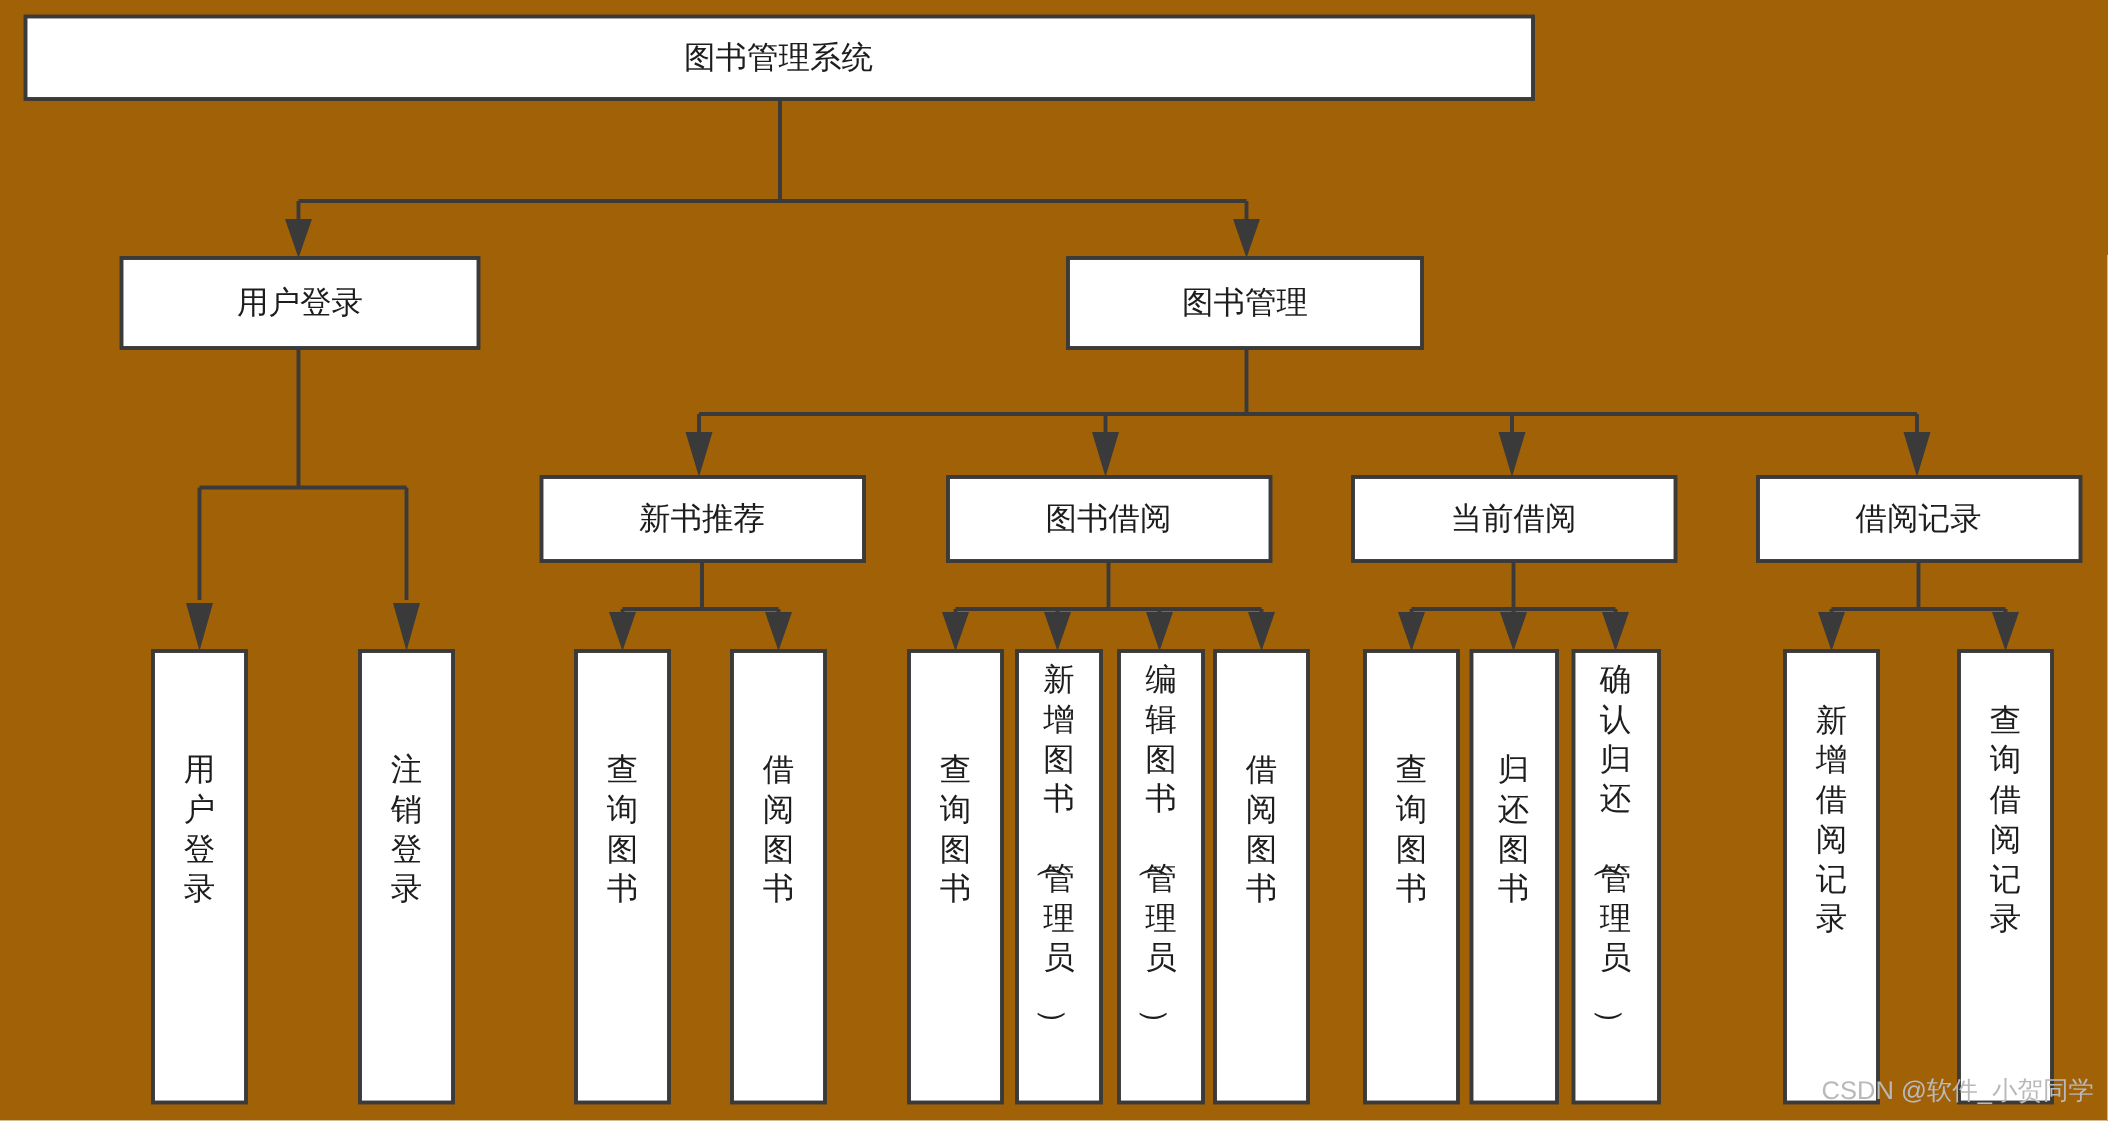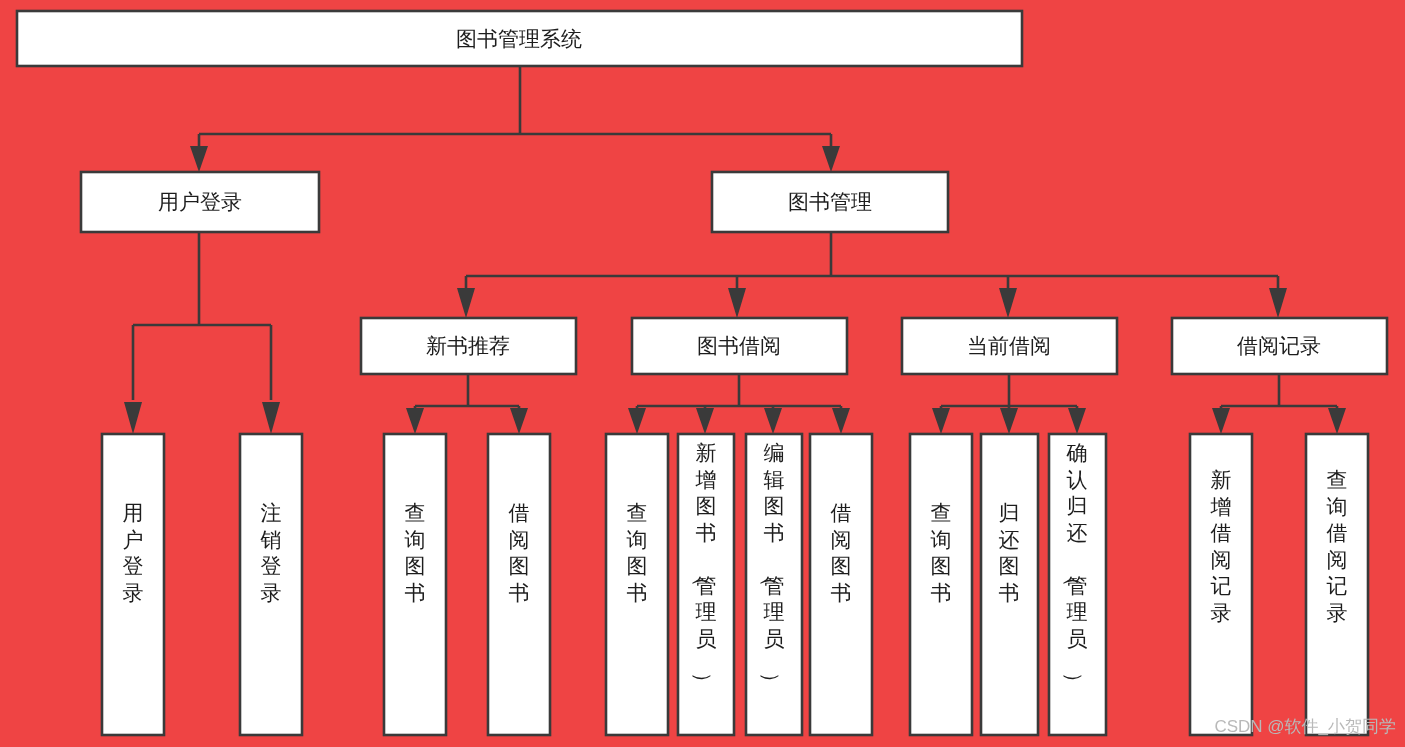--- a/index.html
+++ b/index.html
@@ -8,21 +8,21 @@
     padding: 0;
     background: #ffffff;
   }
   body {
     font-family: "Liberation Sans", "DejaVu Sans", sans-serif;
   }
   #diagram-root {
     position: relative;
     width: 1405px;
     height: 747px;
-    background: #ef4444;
+    background: #a16207;
     overflow: hidden;
   }
   svg.diagram-canvas {
     position: absolute;
     top: 0;
     left: 0;
     width: 1405px;
     height: 747px;
     display: block;
   }

